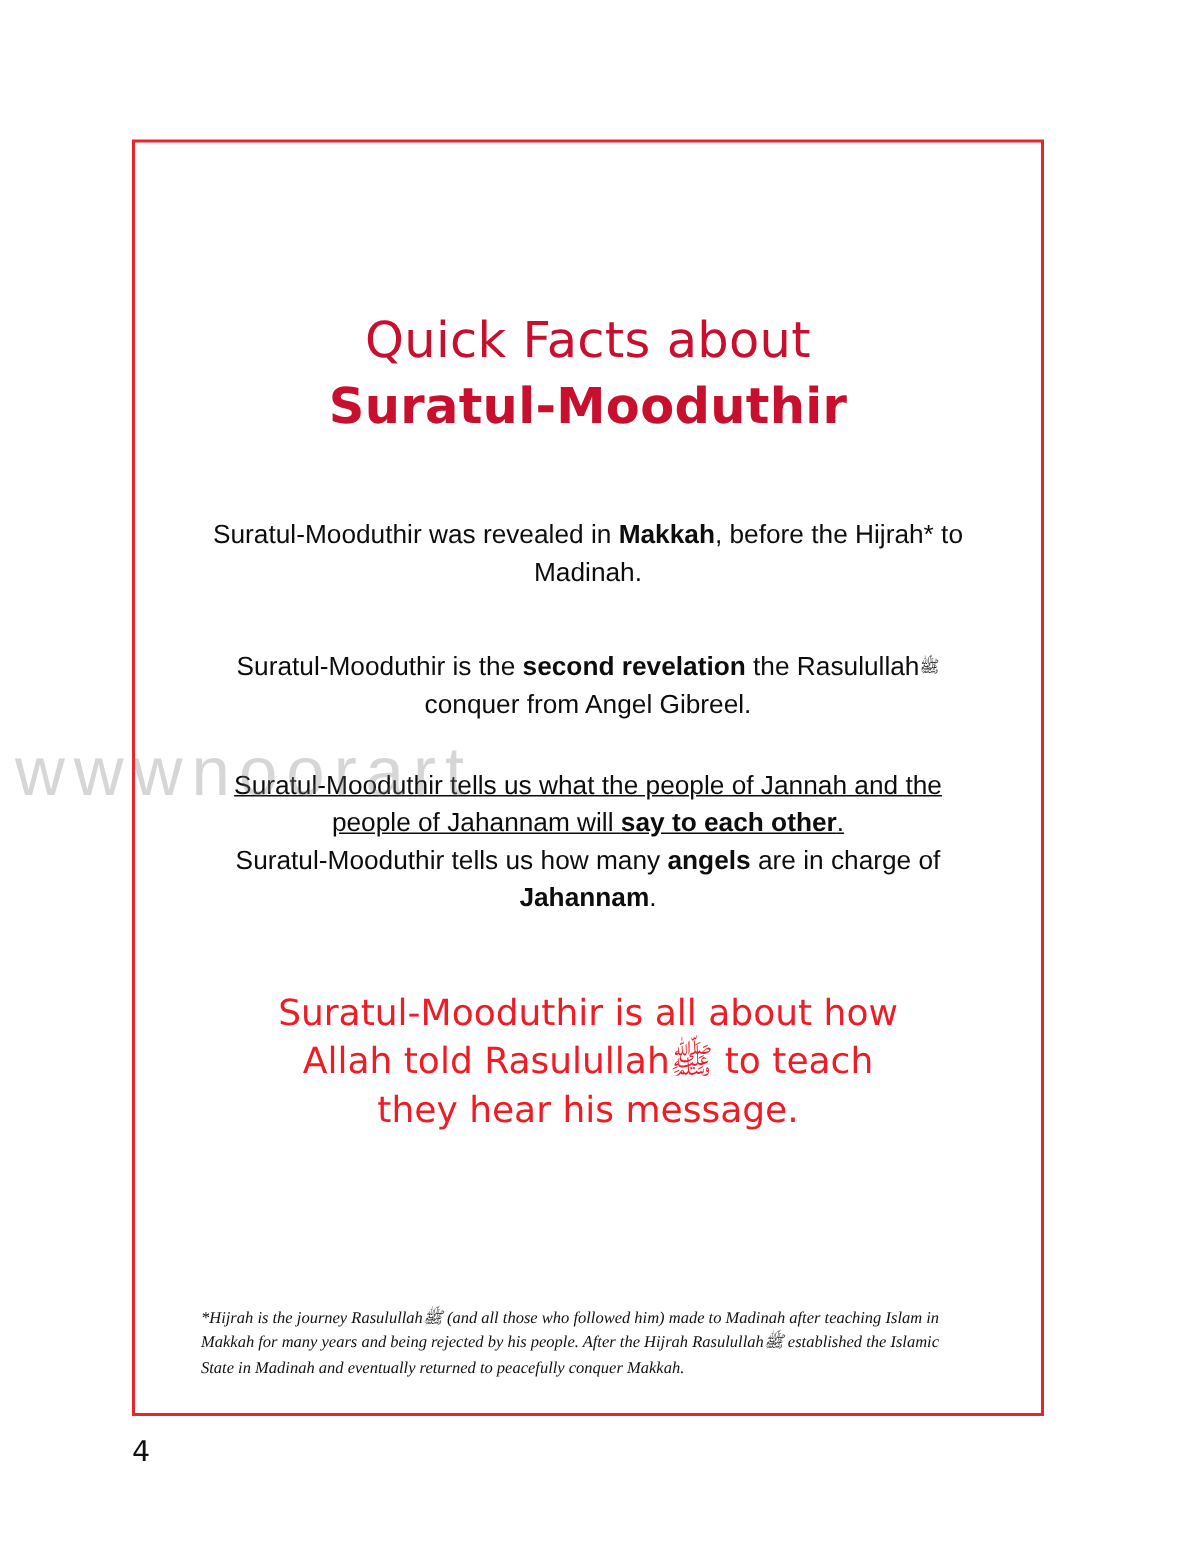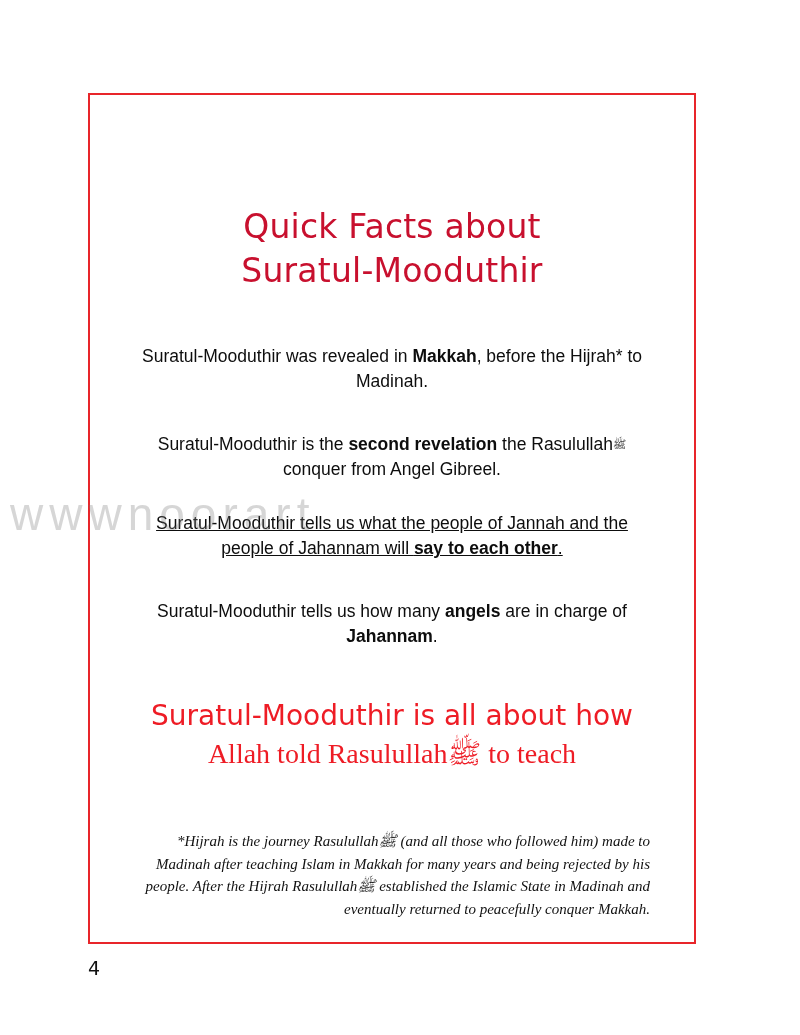--- a/index.html
+++ b/index.html
@@ -49,65 +49,65 @@
     margin: 0;
     padding-top: 110px;
     text-align: center;
     color: #c8102e;
     font-family: "DejaVu Sans", sans-serif;
     font-size: 33px;
     line-height: 1.32;
     font-weight: 400;
     letter-spacing: 0.2px;
   }
-  .title .line2 { display: block; }
+  .title .line2 { display: block; font-weight: bold; }
 
   .para {
     margin: 0;
     text-align: center;
     color: #0d0d0d;
     font-size: 17.5px;
     line-height: 1.42;
     font-family: "Liberation Sans", sans-serif;
   }
   .para b { font-weight: bold; }
 
   .p1 { margin-top: 52px; }
   .p2 { margin-top: 38px; }
   .p3 { margin-top: 30px; text-decoration: underline; }
-  .p4 { margin-top: 38px; }
+  .p4 { }
 
   .sws {
     font-family: "DejaVu Sans", sans-serif;
     font-size: 11px;
     vertical-align: 2px;
     letter-spacing: -0.5px;
   }
 
   .summary {
     margin: 0;
     padding-top: 48px;
     text-align: center;
     color: #ee1c25;
     font-family: "DejaVu Sans", sans-serif;
-    font-size: 28px;
+    font-size: 24px;
     line-height: 1.36;
   }
 
   .footnote {
     position: absolute;
     left: 44px;
     right: 44px;
     bottom: 22px;
     margin: 0;
-    text-align: right;
+    text-align: left;
     color: #111111;
     font-family: "Liberation Serif", serif;
     font-style: italic;
-    font-size: 15px;
+    font-size: 11px;
     line-height: 1.5;
   }
 
   .page-number {
     position: absolute;
     left: 88px;
     top: 957px;
     font-family: "DejaVu Sans", sans-serif;
     font-size: 19px;
     color: #111111;
@@ -153,21 +153,22 @@
       <p class="para p1"><span>Suratul-Mooduthir was revealed in </span><b>Makkah</b><span>, before the Hijrah* to Madinah.</span></p>
 
       <p class="para p2"><span>Suratul-Mooduthir is the </span><b>second revelation</b><span> the Rasulullah</span><span class="sws">ﷺ</span><span> conquer from Angel Gibreel.</span></p>
 
       <p class="para p3"><span>Suratul-Mooduthir tells us what the people of Jannah and the people of Jahannam will </span><b>say to each other</b><span>.</span></p>
 
       <p class="para p4"><span>Suratul-Mooduthir tells us how many </span><b>angels</b><span> are in charge of </span><b>Jahannam</b><span>.</span></p>
 
       <p class="summary">
           <span style="display: block;">Suratul-Mooduthir is all about how</span>
-          <span style="display: block; font-family: Liberation Serif, serif;">Allah told Rasulullahﷺ to teach</span>
+          <span style="display: block;">Allah told Rasulullahﷺ to teach</span>
+          <span style="display: block;">they hear his message.</span>
         </p>
 
       <p class="footnote">*Hijrah is the journey Rasulullahﷺ (and all those who followed him) made to Madinah after teaching Islam in Makkah for many years and being rejected by his people. After the Hijrah Rasulullahﷺ established the Islamic State in Madinah and eventually returned to peacefully conquer Makkah.</p>
 
     </div>
   </div>
 
   <div class="page-number">4</div>
 
   <div class="watermark">

